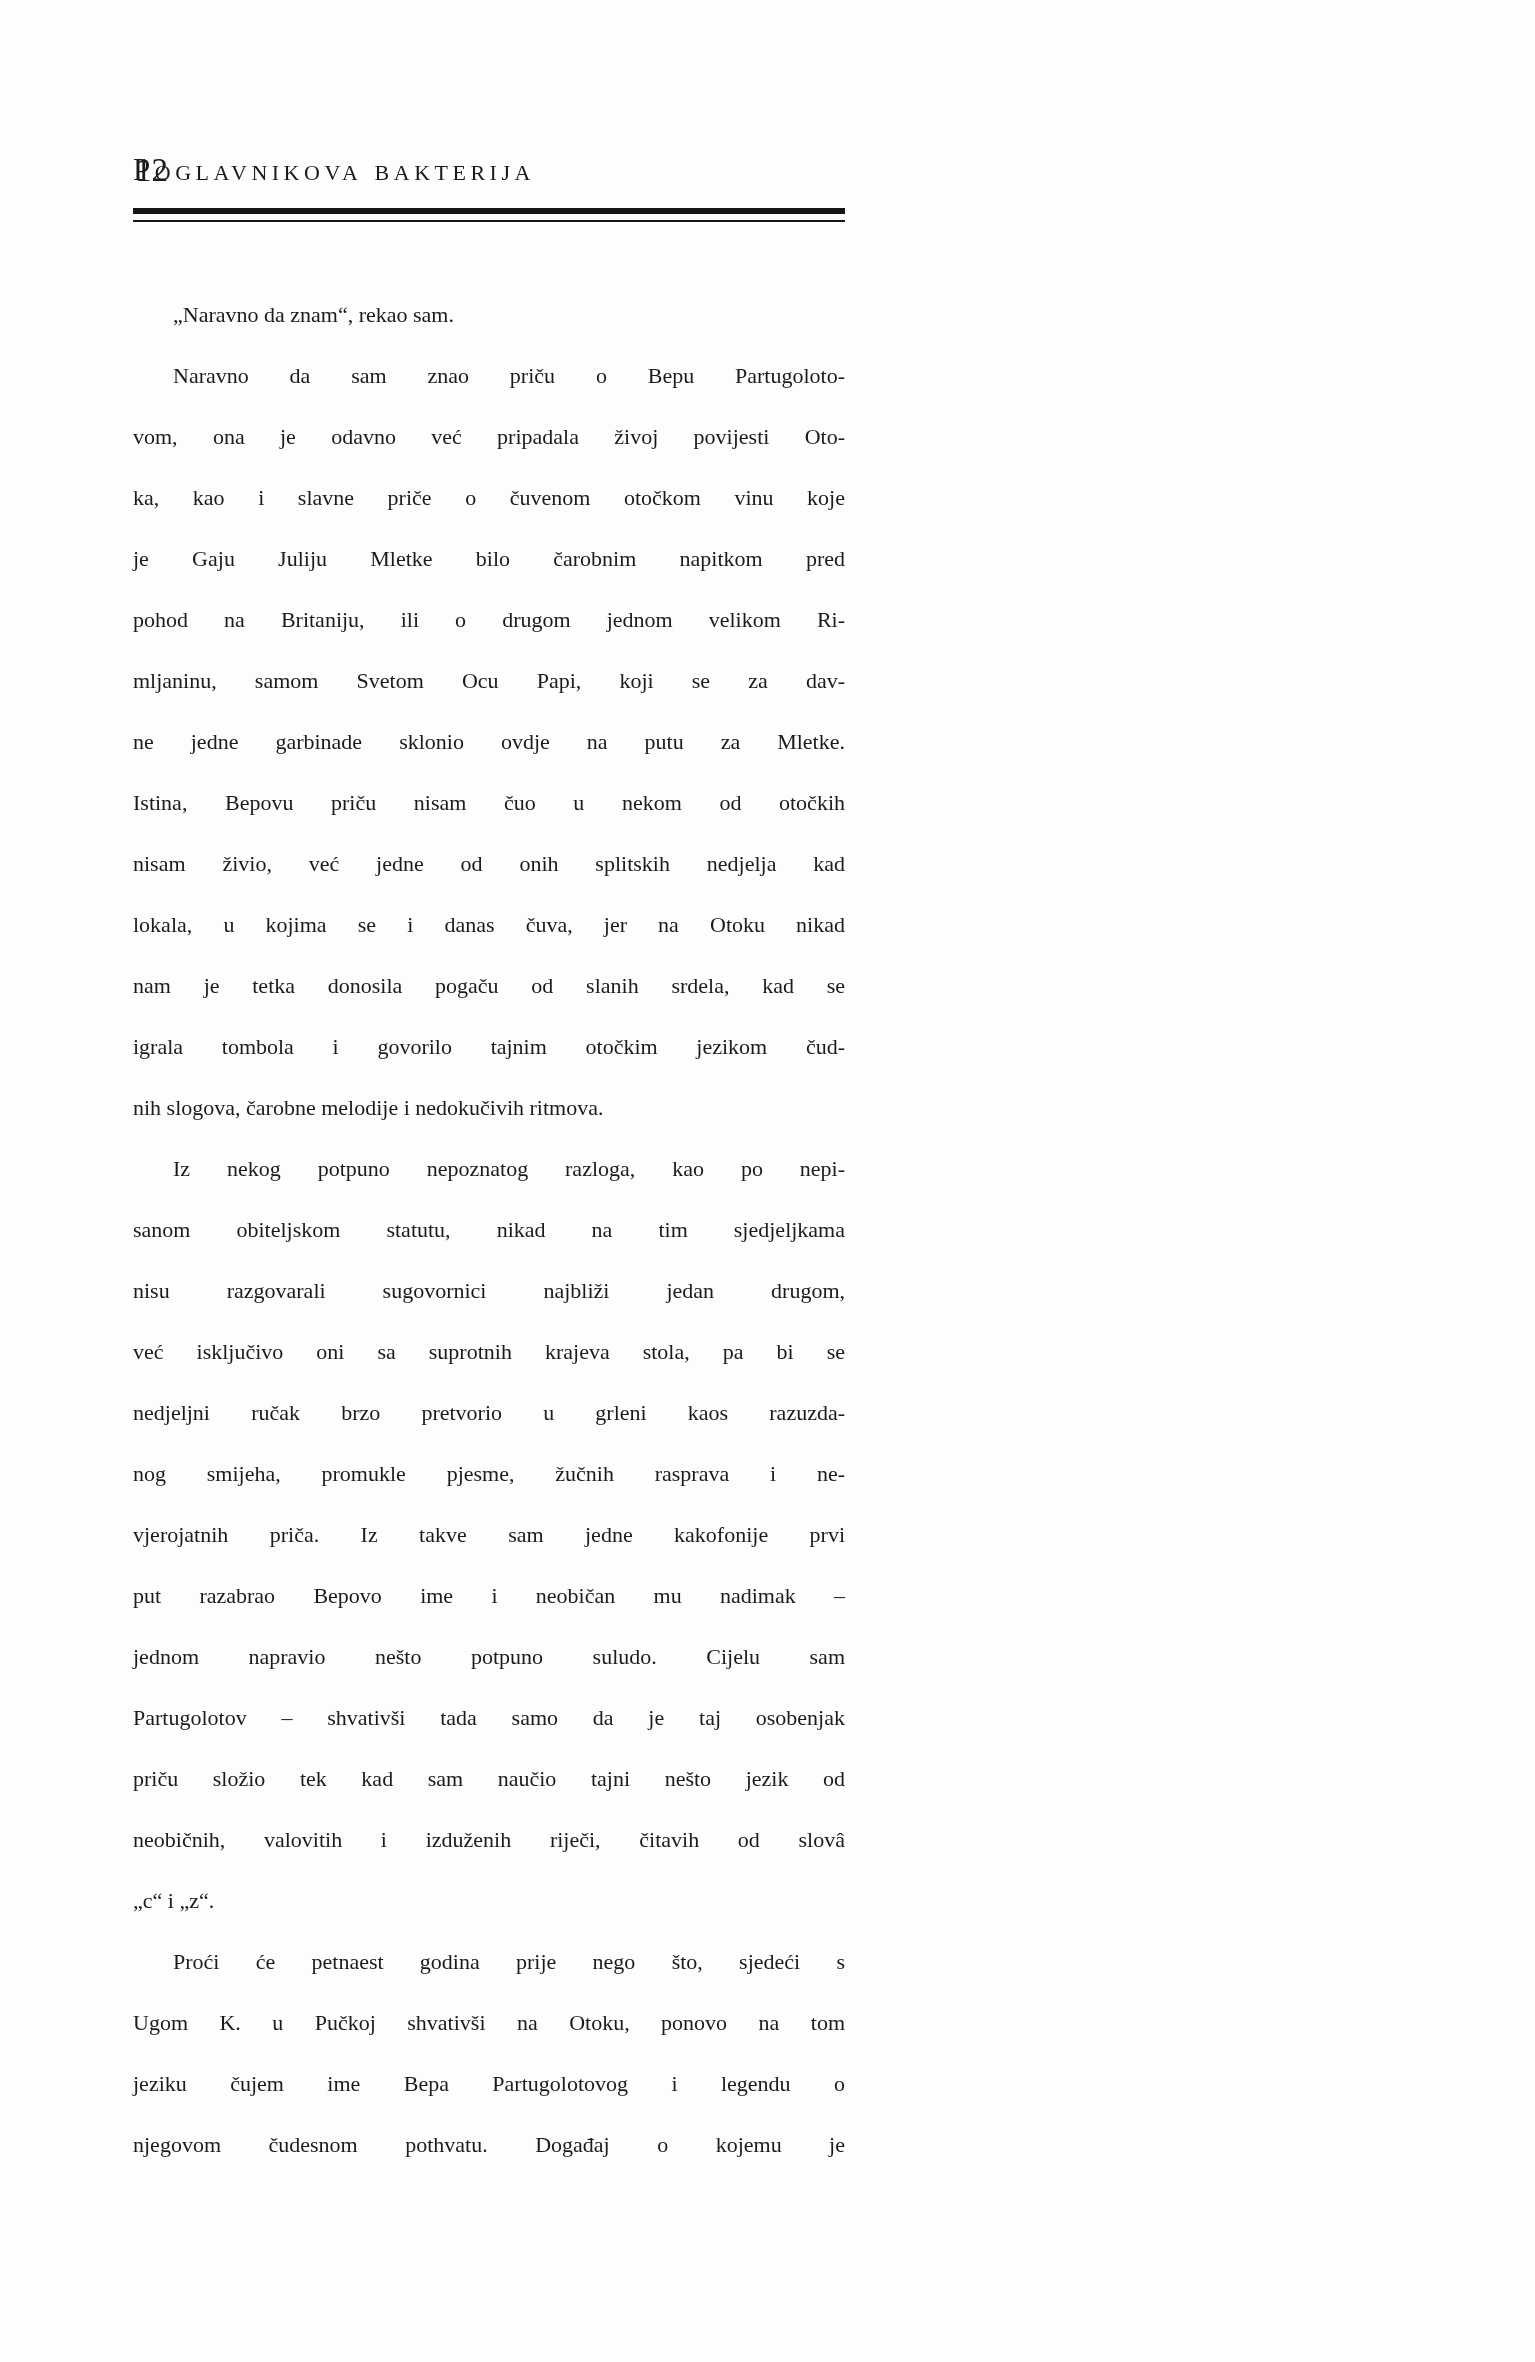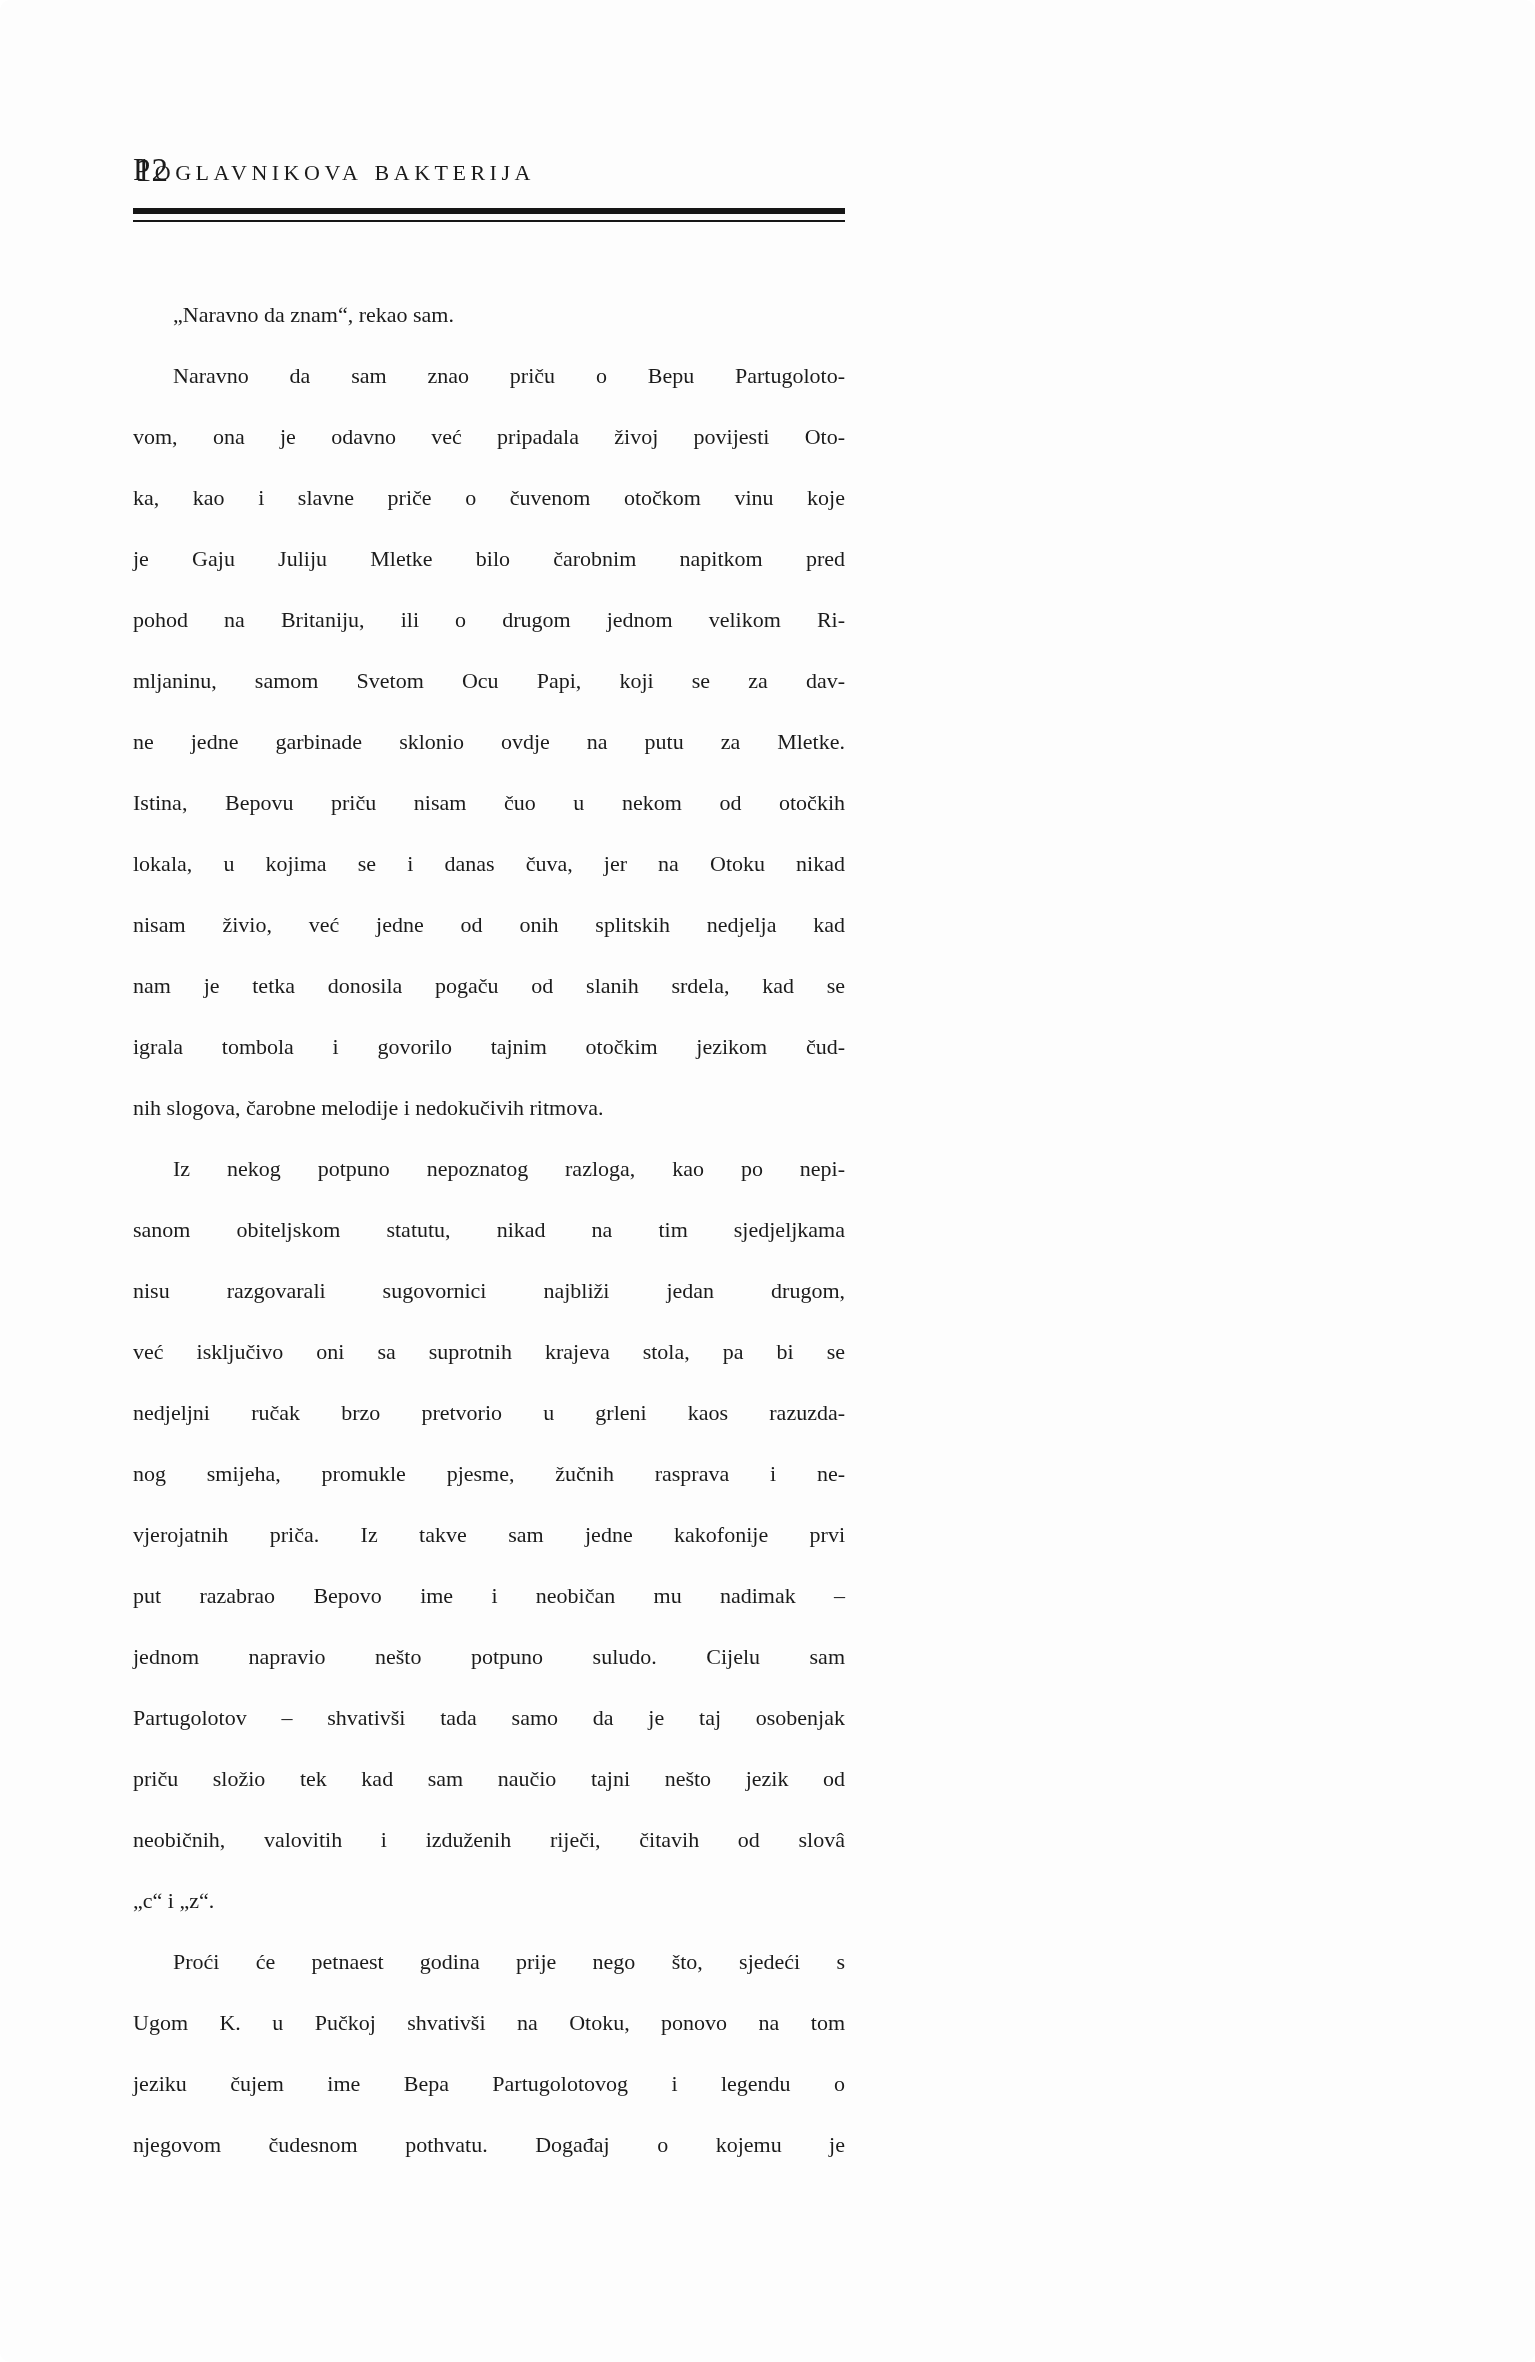--- a/index.html
+++ b/index.html
@@ -84,22 +84,22 @@
       </div>
       <div>
         <div class="ln first">Naravno da sam znao priču o Bepu Partugoloto-</div>
         <div class="ln">vom, ona je odavno već pripadala živoj povijesti Oto-</div>
         <div class="ln">ka, kao i slavne priče o čuvenom otočkom vinu koje</div>
         <div class="ln">je Gaju Juliju Mletke bilo čarobnim napitkom pred</div>
         <div class="ln">pohod na Britaniju, ili o drugom jednom velikom Ri-</div>
         <div class="ln">mljaninu, samom Svetom Ocu Papi, koji se za dav-</div>
         <div class="ln">ne jedne garbinade sklonio ovdje na putu za Mletke.</div>
         <div class="ln">Istina, Bepovu priču nisam čuo u nekom od otočkih</div>
+        <div class="ln">nisam živio, već jedne od onih splitskih nedjelja kad</div>
         <div class="ln">lokala, u kojima se i danas čuva, jer na Otoku nikad</div>
-        <div class="ln">nisam živio, već jedne od onih splitskih nedjelja kad</div>
         <div class="ln">nam je tetka donosila pogaču od slanih srdela, kad se</div>
         <div class="ln">igrala tombola i govorilo tajnim otočkim jezikom čud-</div>
         <div class="ln end">nih slogova, čarobne melodije i nedokučivih ritmova.</div>
       </div>
       <div>
         <div class="ln first">Iz nekog potpuno nepoznatog razloga, kao po nepi-</div>
         <div class="ln">sanom obiteljskom statutu, nikad na tim sjedjeljkama</div>
         <div class="ln">nisu razgovarali sugovornici najbliži jedan drugom,</div>
         <div class="ln">već isključivo oni sa suprotnih krajeva stola, pa bi se</div>
         <div class="ln">nedjeljni ručak brzo pretvorio u grleni kaos razuzda-</div>

